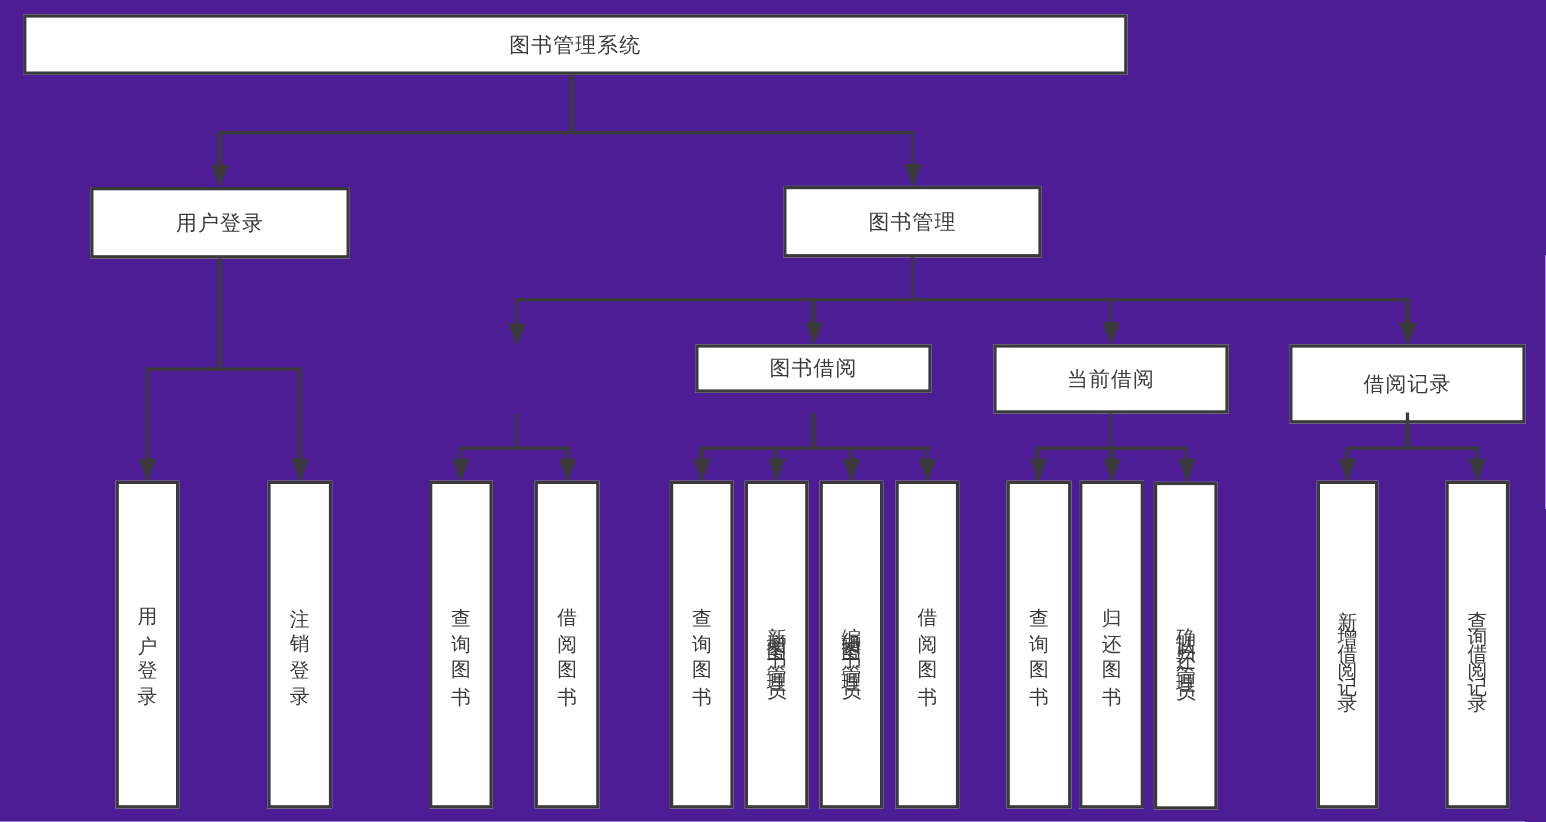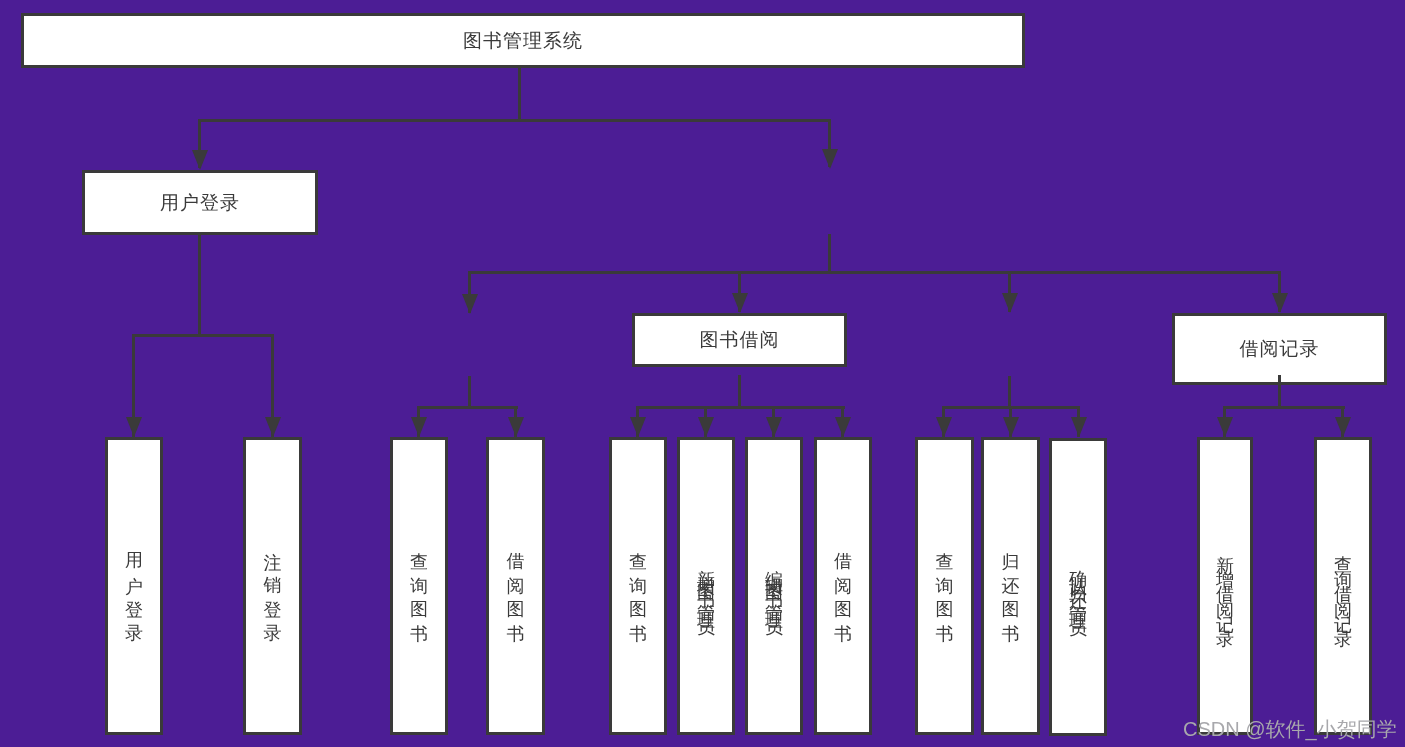--- a/index.html
+++ b/index.html
@@ -39,41 +39,47 @@
   <div class="ln" style="left:518px;top:68px;width:3px;height:51px;"></div>
   <div class="ln" style="left:198px;top:119px;width:633px;height:3px;"></div>
   <div class="ln" style="left:198px;top:119px;width:3px;height:49px;"></div>
   <div class="ar" style="left:192px;top:150px;"></div>
   <div class="ln" style="left:828px;top:119px;width:3px;height:48px;"></div>
   <div class="ar" style="left:822px;top:149px;"></div>
 
   <div class="box" style="left:82px;top:170px;width:236px;height:65px;">
     <span class="hlabel">用户登录</span>
   </div>
+  <div class="box" style="left:712px;top:169px;width:235px;height:65px;">
+    <span class="hlabel">图书管理</span>
+  </div>
 
   <div class="ln" style="left:198px;top:235px;width:3px;height:102px;"></div>
   <div class="ln" style="left:132px;top:334px;width:142px;height:3px;"></div>
   <div class="ln" style="left:132px;top:334px;width:3px;height:103px;"></div>
   <div class="ar" style="left:126px;top:417px;"></div>
   <div class="ln" style="left:271px;top:334px;width:3px;height:103px;"></div>
   <div class="ar" style="left:265px;top:417px;"></div>
 
   <div class="ln" style="left:828px;top:234px;width:3px;height:39px;"></div>
   <div class="ln" style="left:468px;top:271px;width:813px;height:3px;"></div>
   <div class="ln" style="left:468px;top:271px;width:3px;height:42px;"></div>
   <div class="ar" style="left:462px;top:294px;"></div>
   <div class="ln" style="left:738px;top:271px;width:3px;height:41px;"></div>
   <div class="ar" style="left:732px;top:293px;"></div>
   <div class="ln" style="left:1008px;top:271px;width:3px;height:41px;"></div>
   <div class="ar" style="left:1002px;top:293px;"></div>
   <div class="ln" style="left:1278px;top:271px;width:3px;height:41px;"></div>
   <div class="ar" style="left:1272px;top:293px;"></div>
 
-  <div class="box" style="left:632px;top:313px;width:215px;height:54px;">
+  <div class="box" style="left:632px;top:313px;width:215px;height:44px;">
     <span class="hlabel">图书借阅</span>
+  </div>
+  <div class="box" style="left:903px;top:313px;width:214px;height:63px;">
+    <span class="hlabel">当前借阅</span>
   </div>
   <div class="box" style="left:1172px;top:313px;width:215px;height:72px;">
     <span class="hlabel">借阅记录</span>
   </div>
 
   <div class="ln" style="left:468px;top:376px;width:3px;height:33px;"></div>
   <div class="ln" style="left:417px;top:406px;width:101px;height:3px;"></div>
   <div class="ln" style="left:417px;top:406px;width:3px;height:31px;"></div>
   <div class="ar" style="left:411px;top:417px;"></div>
   <div class="ln" style="left:514px;top:406px;width:3px;height:31px;"></div>
@@ -143,15 +149,14 @@
     <span class="vtext" style="letter-spacing: 7px;">确认归还（管理员）</span>
   </div>
 
   <div class="box" style="left:1197px;top:437px;width:56px;height:298px;">
     <span class="vtext" style="letter-spacing: 15px;">新增借阅记录</span>
   </div>
   <div class="box" style="left:1314px;top:437px;width:58px;height:298px;">
     <span class="vtext" style="letter-spacing: 15px;">查询借阅记录</span>
   </div>
 
-  <div class="watermark">CSDN @软件_小贺同学</div>
 
 </div>
 
 </body></html>

